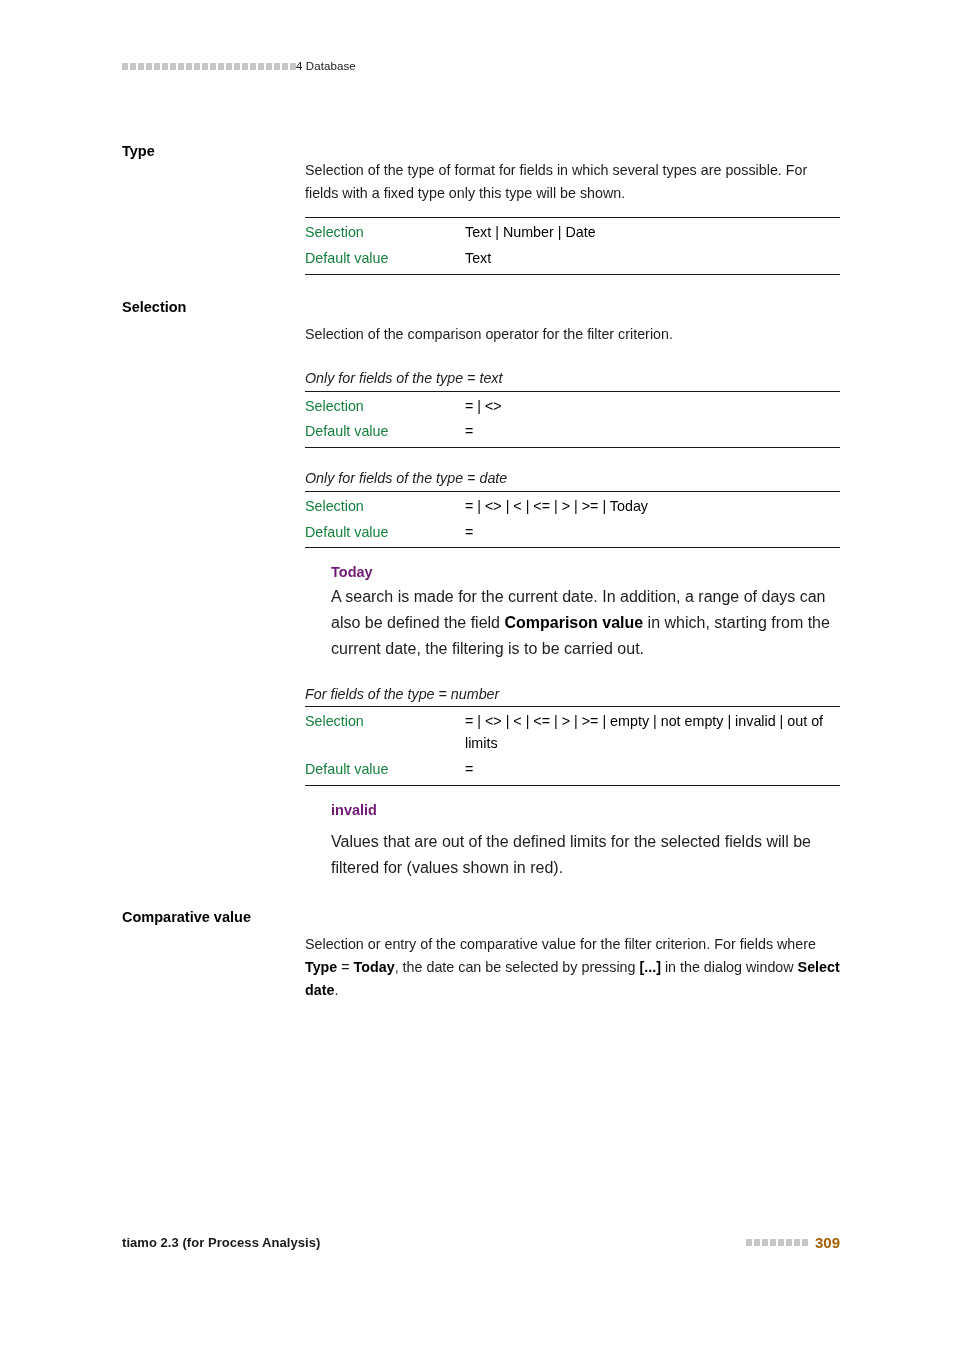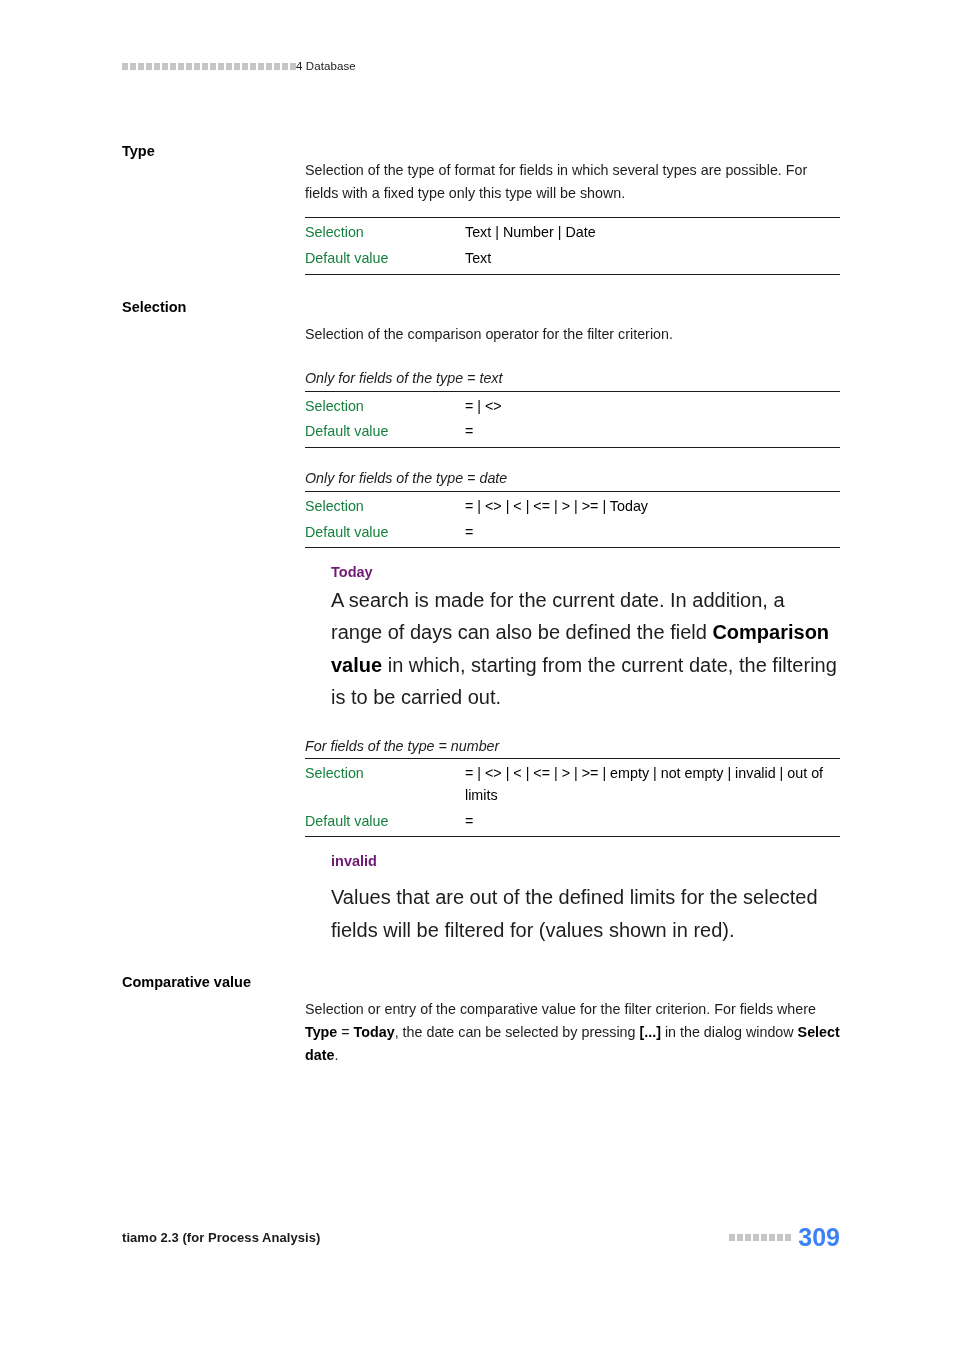--- a/index.html
+++ b/index.html
@@ -130,21 +130,21 @@
   .defblock {
     padding-left: 26px;
   }
   .defblock .dt {
     font-size: 14.5px;
     font-weight: bold;
     color: #701a75;
     line-height: 1.5;
   }
   .defblock .dd {
-    font-size: 20px;
+    font-size: 16px;
     line-height: 1.62;
     color: #1d1d1d;
   }
 
   
   .footer {
     position: absolute;
     left: 122px;
     right: 114px;
     bottom: 100px;
@@ -157,23 +157,23 @@
     font-weight: bold;
     color: #1a1a1a;
     letter-spacing: 0.05px;
   }
   .footer-right {
     display: flex;
     align-items: center;
     gap: 7px;
   }
   .pagenum {
-    font-size: 25px;
-    font-weight: bold;
-    color: #3b82f6;
+    font-size: 15px;
+    font-weight: bold;
+    color: #a16207;
     line-height: 1;
   }
 </style>
 </head>
 <body>
 
 <div class="page">
 
   <div class="runhead">
     <span class="dotbar">

